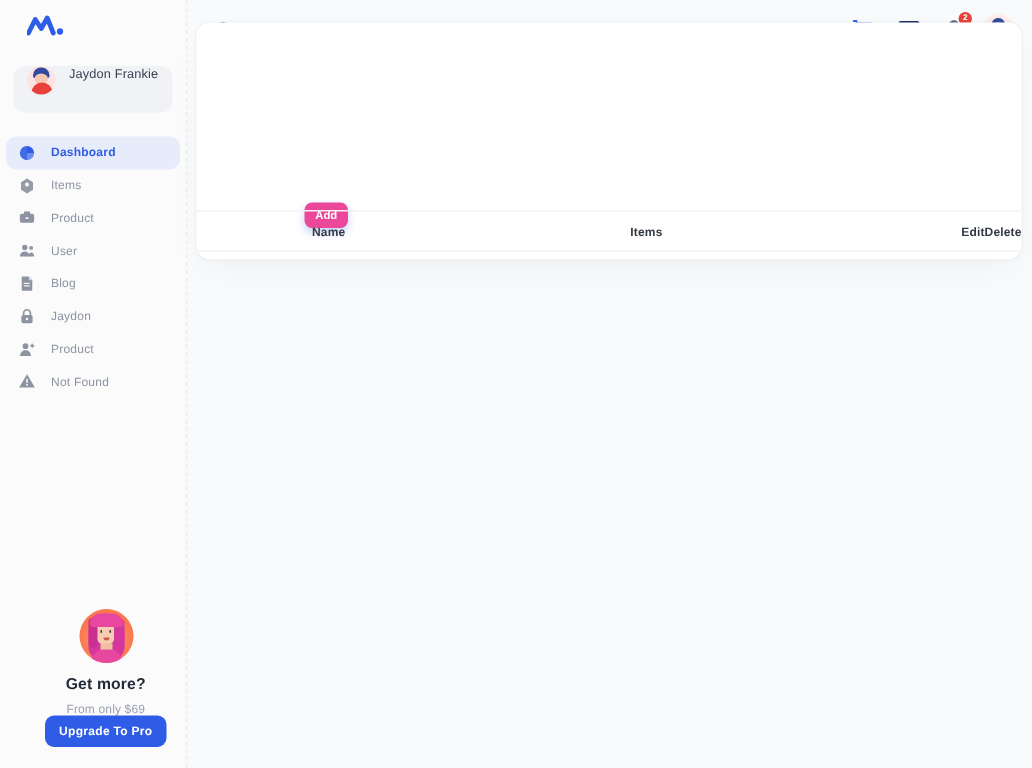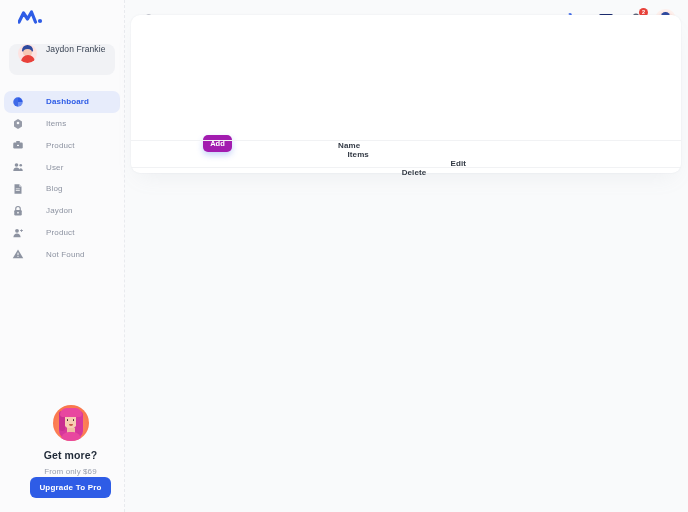--- a/index.html
+++ b/index.html
@@ -39,21 +39,21 @@
   }
   .pa-hair { position:absolute; left:4px; top:1px; width:11px; height:7px; background:#2f4a9e; border-radius:6px 6px 2px 2px; }
   .pa-face { position:absolute; left:5px; top:5px; width:9px; height:7px; background:#f6c8b4; border-radius:50%; }
   .pa-body { position:absolute; left:2.5px; top:11px; width:14px; height:9px; background:#e8413a; border-radius:7px 7px 0 0; }
   .profile-name { font-size:8.5px; color:#374151; letter-spacing:.1px; }
 
   .nav { margin-top:16px; padding:0 4px; }
   .nav-item {
     display:flex; align-items:center;
     height:21.5px; margin-bottom:0.3px;
-    padding-left:7px; gap:21px;
+    padding-left:7px; gap:9px;
     border-radius:7px;
     cursor:pointer;
   }
   .nav-item.active { background:#e7ecfb; }
   .nav-ico { width:14px; height:14px; flex:0 0 14px; display:flex; align-items:center; justify-content:center; }
   .nav-ico svg { display:block; }
   .nav-label { font-size:8px; color:#8d93a1; letter-spacing:.15px; }
   .nav-item.active .nav-label { color:#2e5ce6; font-weight:bold; }
 
   
@@ -125,41 +125,40 @@
   #card {
     position:absolute; left:6px; top:15px;
     width:550px; height:158px;
     background:#fff;
     border-radius:9px;
     box-shadow:0 0 2px rgba(145,158,171,.14), 0 10px 22px -8px rgba(145,158,171,.13);
   }
   .add-row { position:absolute; left:72px; top:100px; }
   .add-btn {
     width:29px; height:17px;
-    background:#a21caf; color:#fff;
+    background:#ec4899; color:#fff;
     border:none; border-radius:5px;
     font-size:7.5px; font-weight:bold;
     font-family:"Liberation Sans", sans-serif;
     cursor:pointer;
     box-shadow:0 3px 6px rgba(46,92,230,.28);
     margin-top:20px;
   }
 
   .table { position:absolute; left:0; top:125px; width:100%; }
   .thead {
     display:flex; align-items:center; height:28px;
     border-top:1px solid #f1f2f4;
     border-bottom:1px solid #f1f2f4;
-    flex-direction:column;
   }
   .th { font-size:8px; font-weight:bold; color:#333a45; letter-spacing:.1px; }
   .th-name   { width:290px; padding-left:77px; }
   .th-price  { width:117px; }
   .th-edit   { width:120px;text-align:right; }
-  .th-delete { flex:1;margin-left:16px; }
+  .th-delete { flex:1; }
 </style>
 </head>
 <body>
 
 <div id="app">
 
   <aside id="sidebar">
 
     <div class="logo-wrap">
       <svg class="logo-svg" width="26" height="14" viewBox="0 0 26 14">

